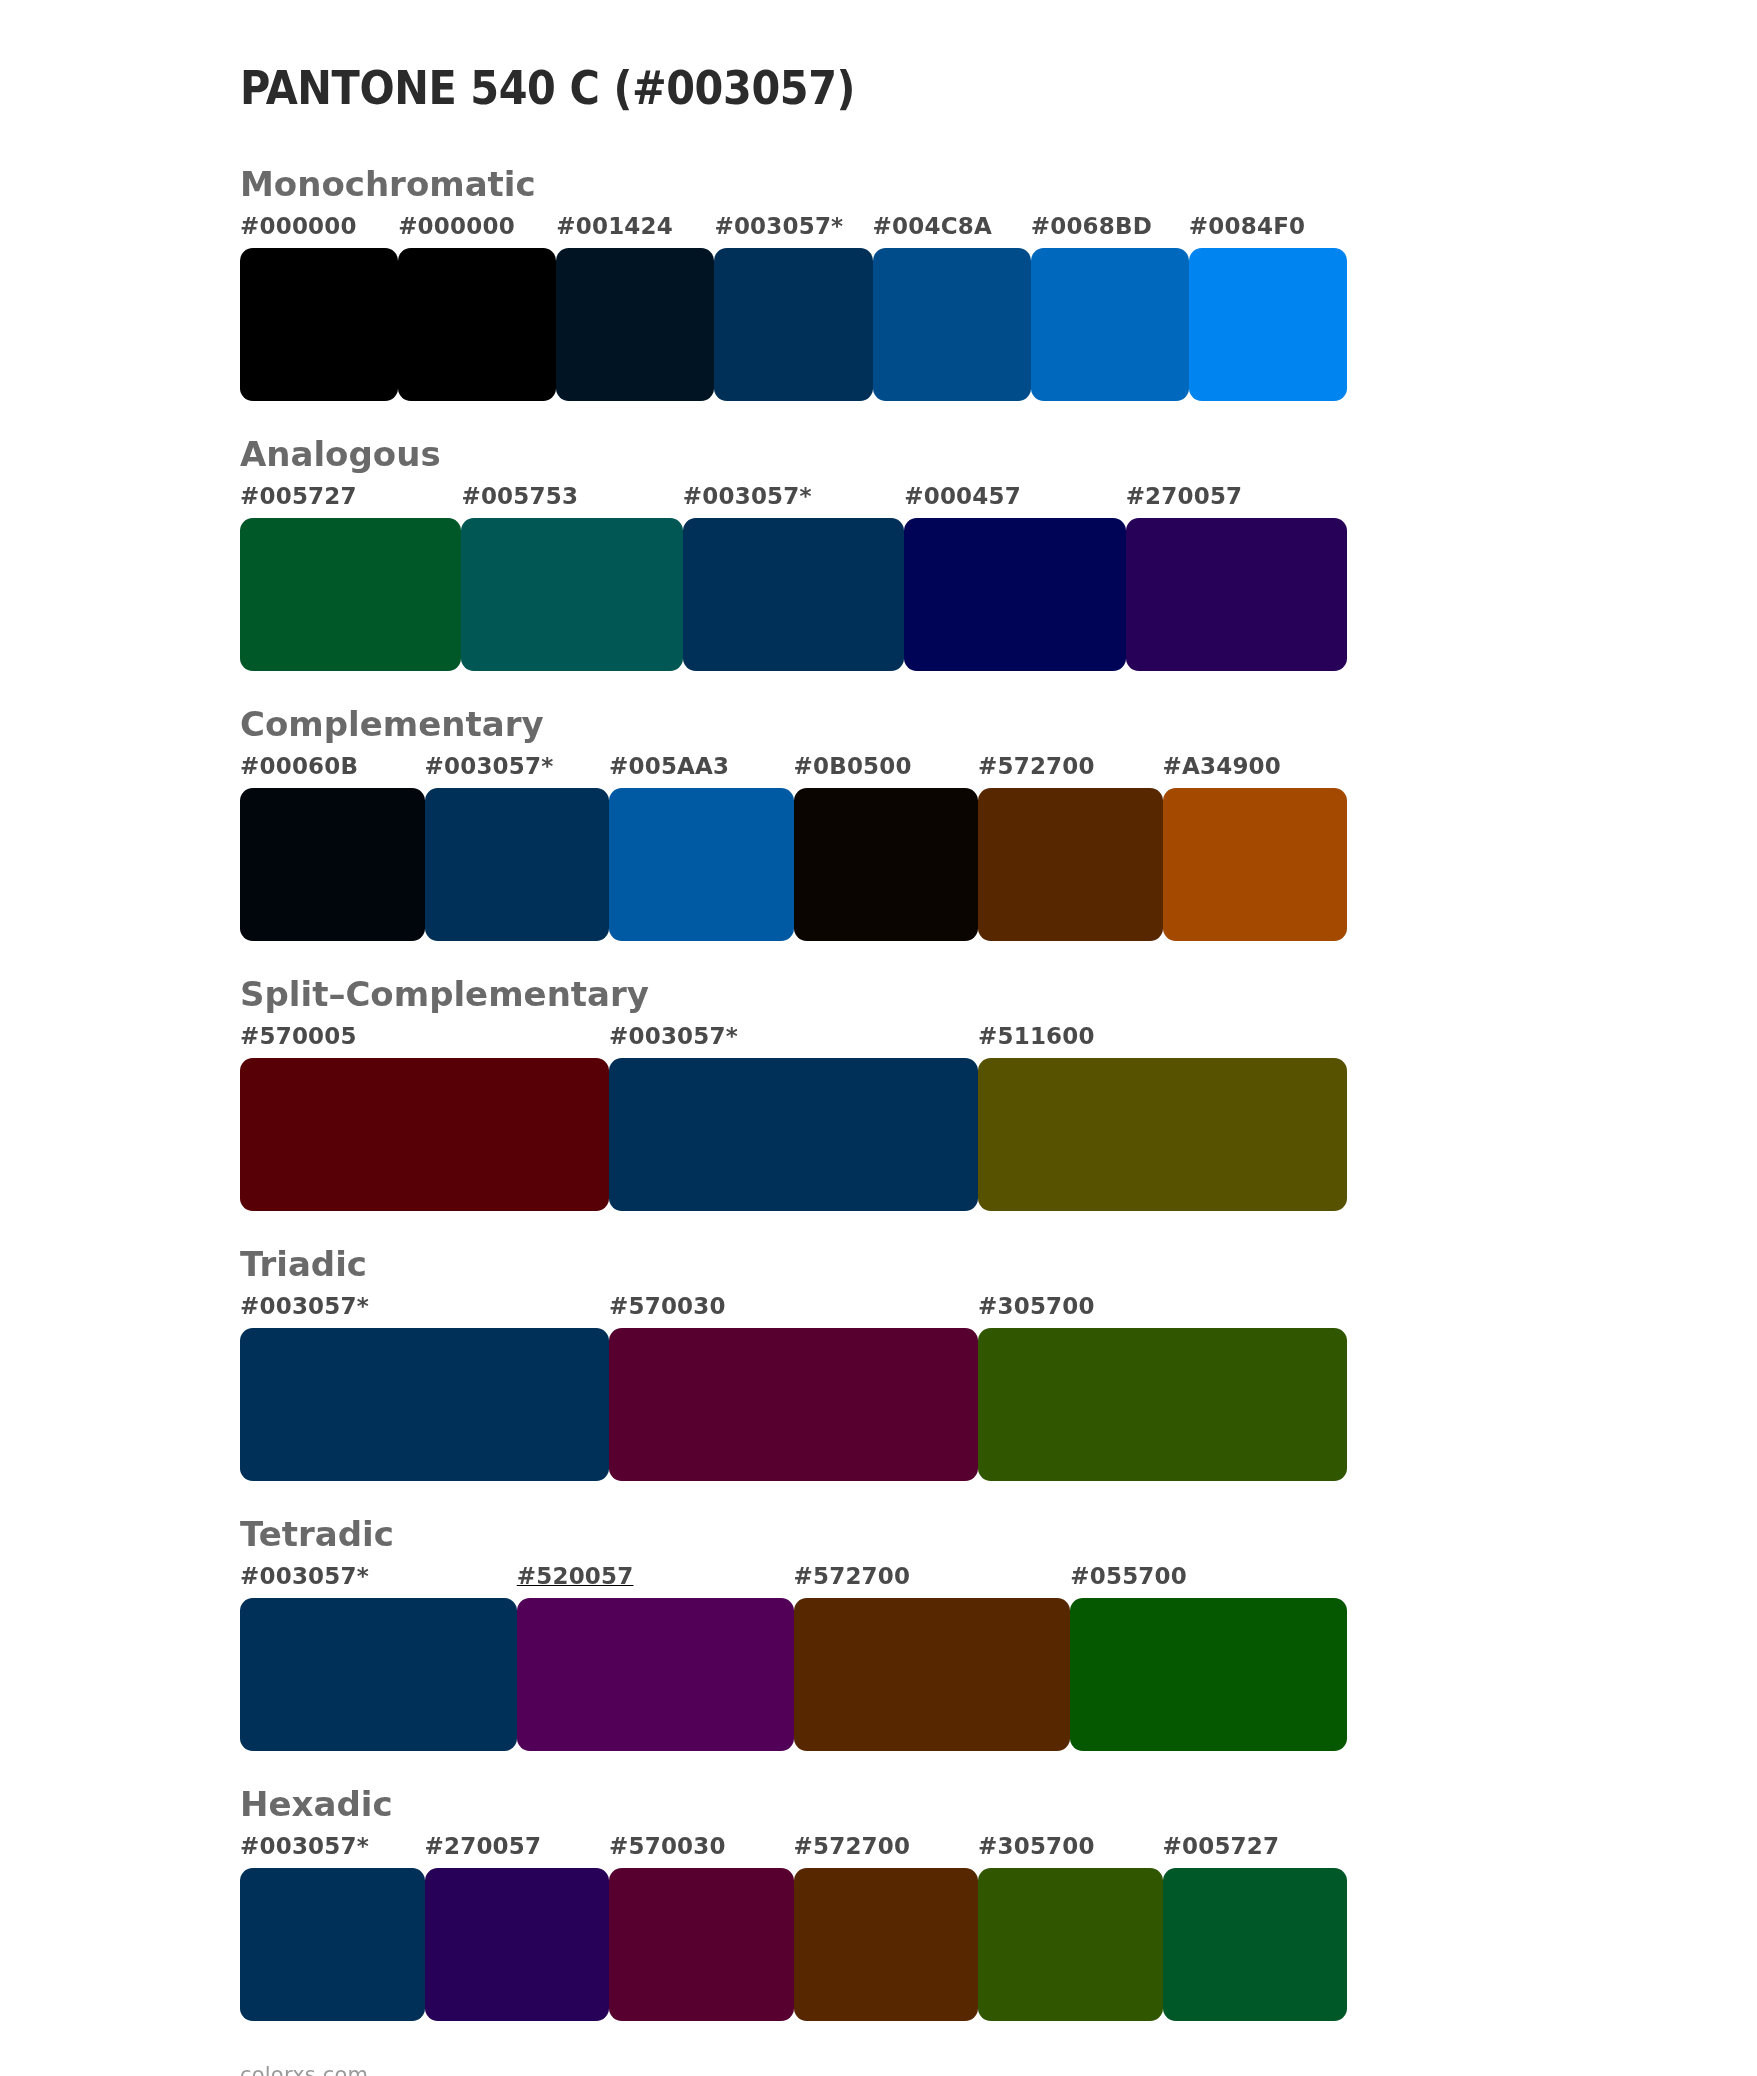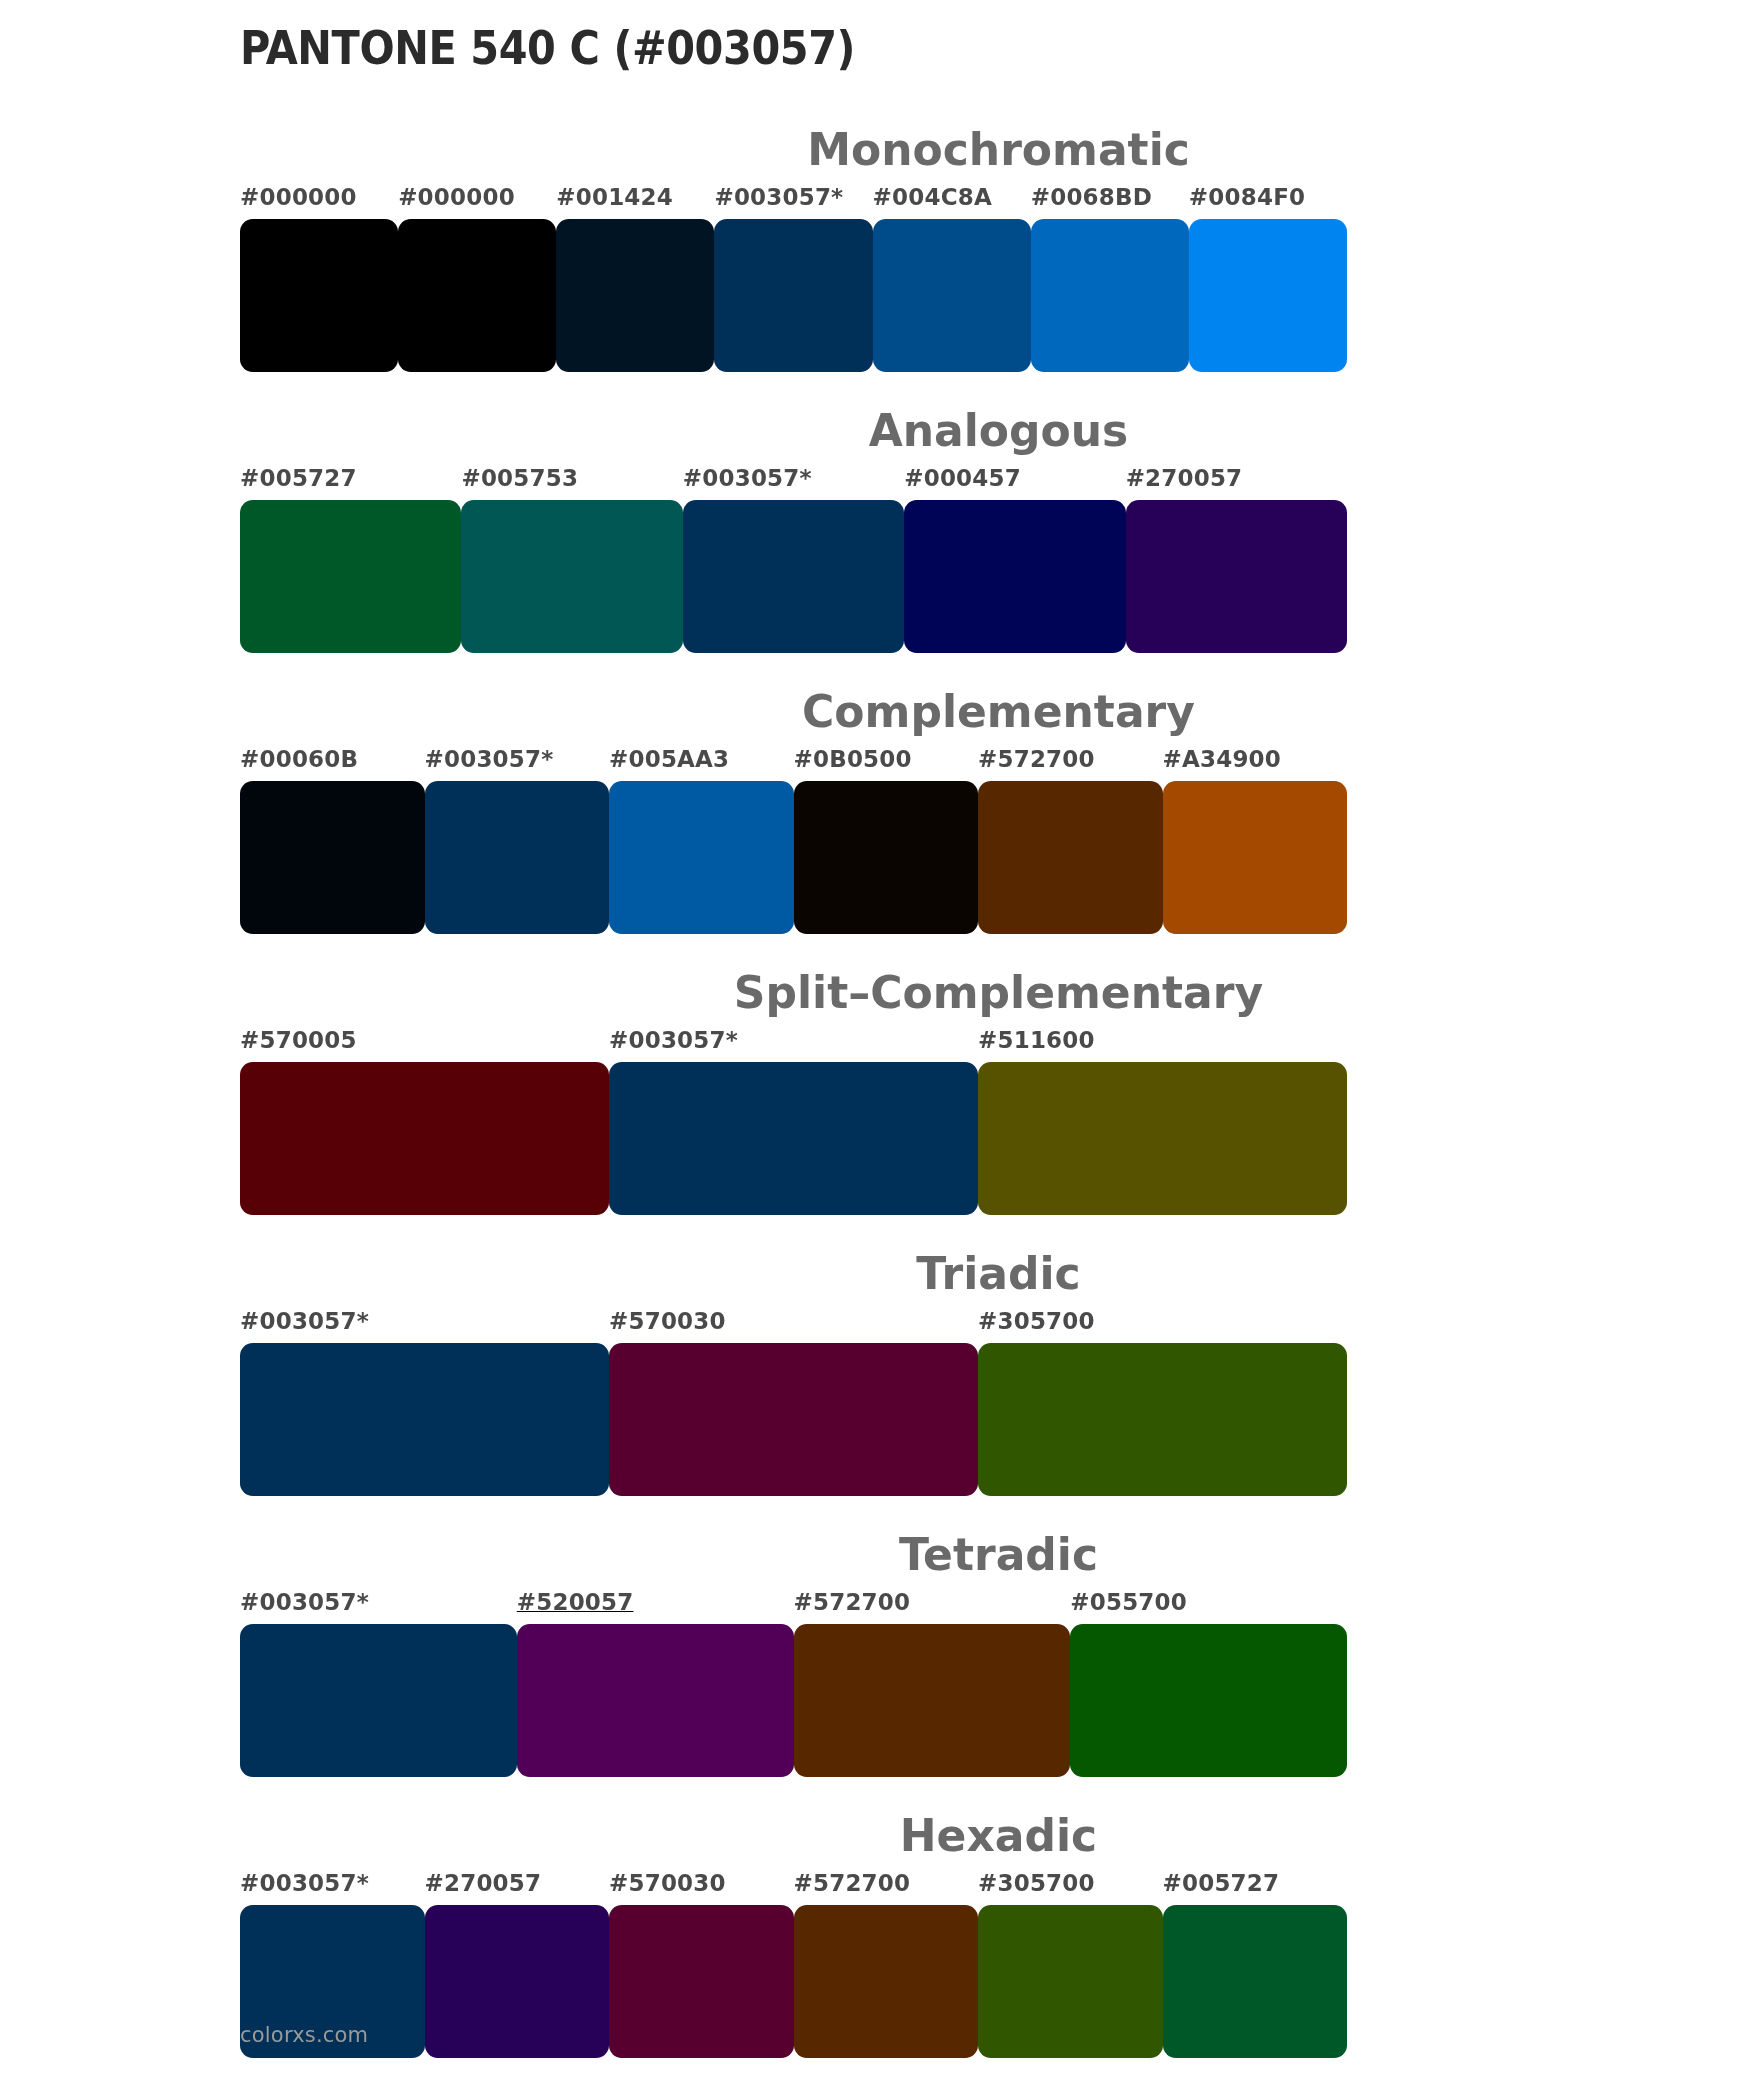--- a/index.html
+++ b/index.html
@@ -18,20 +18,21 @@
     position: relative;
     width: 1757px;
     height: 2077px;
     box-sizing: border-box;
     padding: 0;
   }
 
   
   .header {
     padding: 22.4px 0 0 240px;
+    margin-top: 40px;
   }
   .page-title {
     font-size: 46px;
     font-weight: 700;
     color: #2b2b2b;
     letter-spacing: -0.4px;
     margin: 0;
     line-height: 1.15;
     font-stretch: condensed;
   }
@@ -46,26 +47,25 @@
   
   .sections {
     margin-top: 51px;
   }
   .section {
     padding-left: 240px;
     box-sizing: border-box;
     margin-bottom: 0;
   }
   .section-title {
-    font-size: 44px;
+    font-size: 34px;
     font-weight: 700;
     color: #6a6a6a;
     margin: 0 0 11.2px 0;
     line-height: 1.1;
-    text-align: center;
   }
   .swatch-block {
     position: relative;
   }
   .label-row {
     display: flex;
     width: 1107px;
     height: 27px;
     align-items: flex-start;
   }

